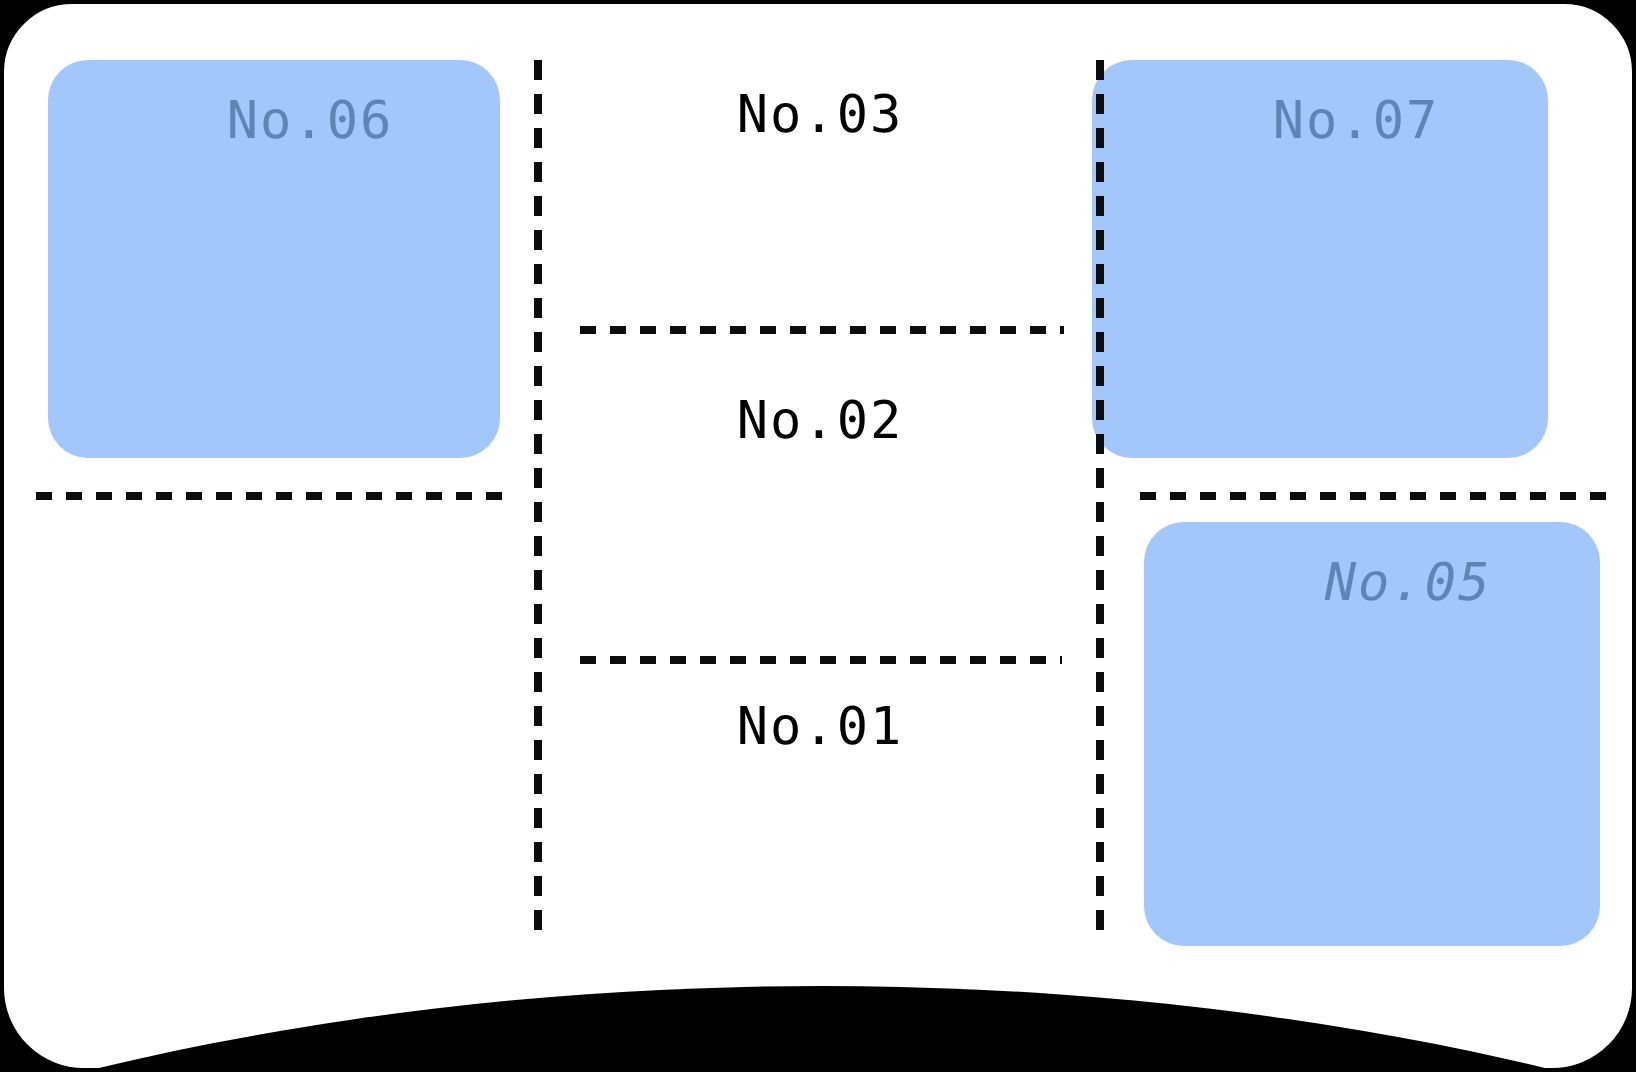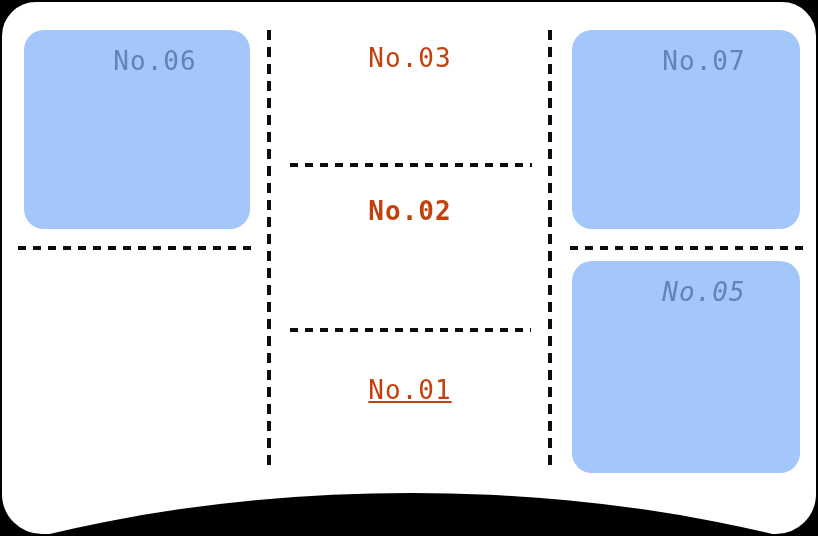--- a/index.html
+++ b/index.html
@@ -28,36 +28,36 @@
     padding-top:16px;
   }
   .zone .zone-label{
     color:#6084b4;
     font-size:26px;
     line-height:30px;
     letter-spacing:1px;
     padding-left:36px;
   }
   .zone-no06{left:22px;top:28px;width:226px;height:199px;}
-  .zone-no07{left:570px;top:28px;width:228px;height:199px;}
+  .zone-no07{left:544px;top:28px;width:228px;height:199px;}
   .zone-no04{left:22px;top:259px;width:226px;height:212px;}
   .zone-no05{left:570px;top:259px;width:228px;height:212px;font-style:italic;}
 
   .mid-label{
     position:absolute;
     left:268px;width:280px;
     text-align:center;
-    color:#c2410c;
+    color:#000000;
     font-size:26px;
     line-height:30px;
     letter-spacing:1px;
   }
   .mid-no03{top:41px;}
-  .mid-no02{top:194px;font-weight:bold;}
-  .mid-no01{top:373px;text-decoration:underline;}
+  .mid-no02{top:194px;}
+  .mid-no01{top:347px;}
 
   .dash-h{
     position:absolute;height:3.5px;
     background:repeating-linear-gradient(90deg,#0d0d0d 0 8px,transparent 8px 15px);
   }
   .dash-h-left {left:16px; top:244px;width:234px;}
   .dash-h-right{left:568px;top:244px;width:236px;}
   .dash-h-mid1 {left:288px;top:161px;width:242px;}
   .dash-h-mid2 {left:288px;top:326px;width:241px;}
 

